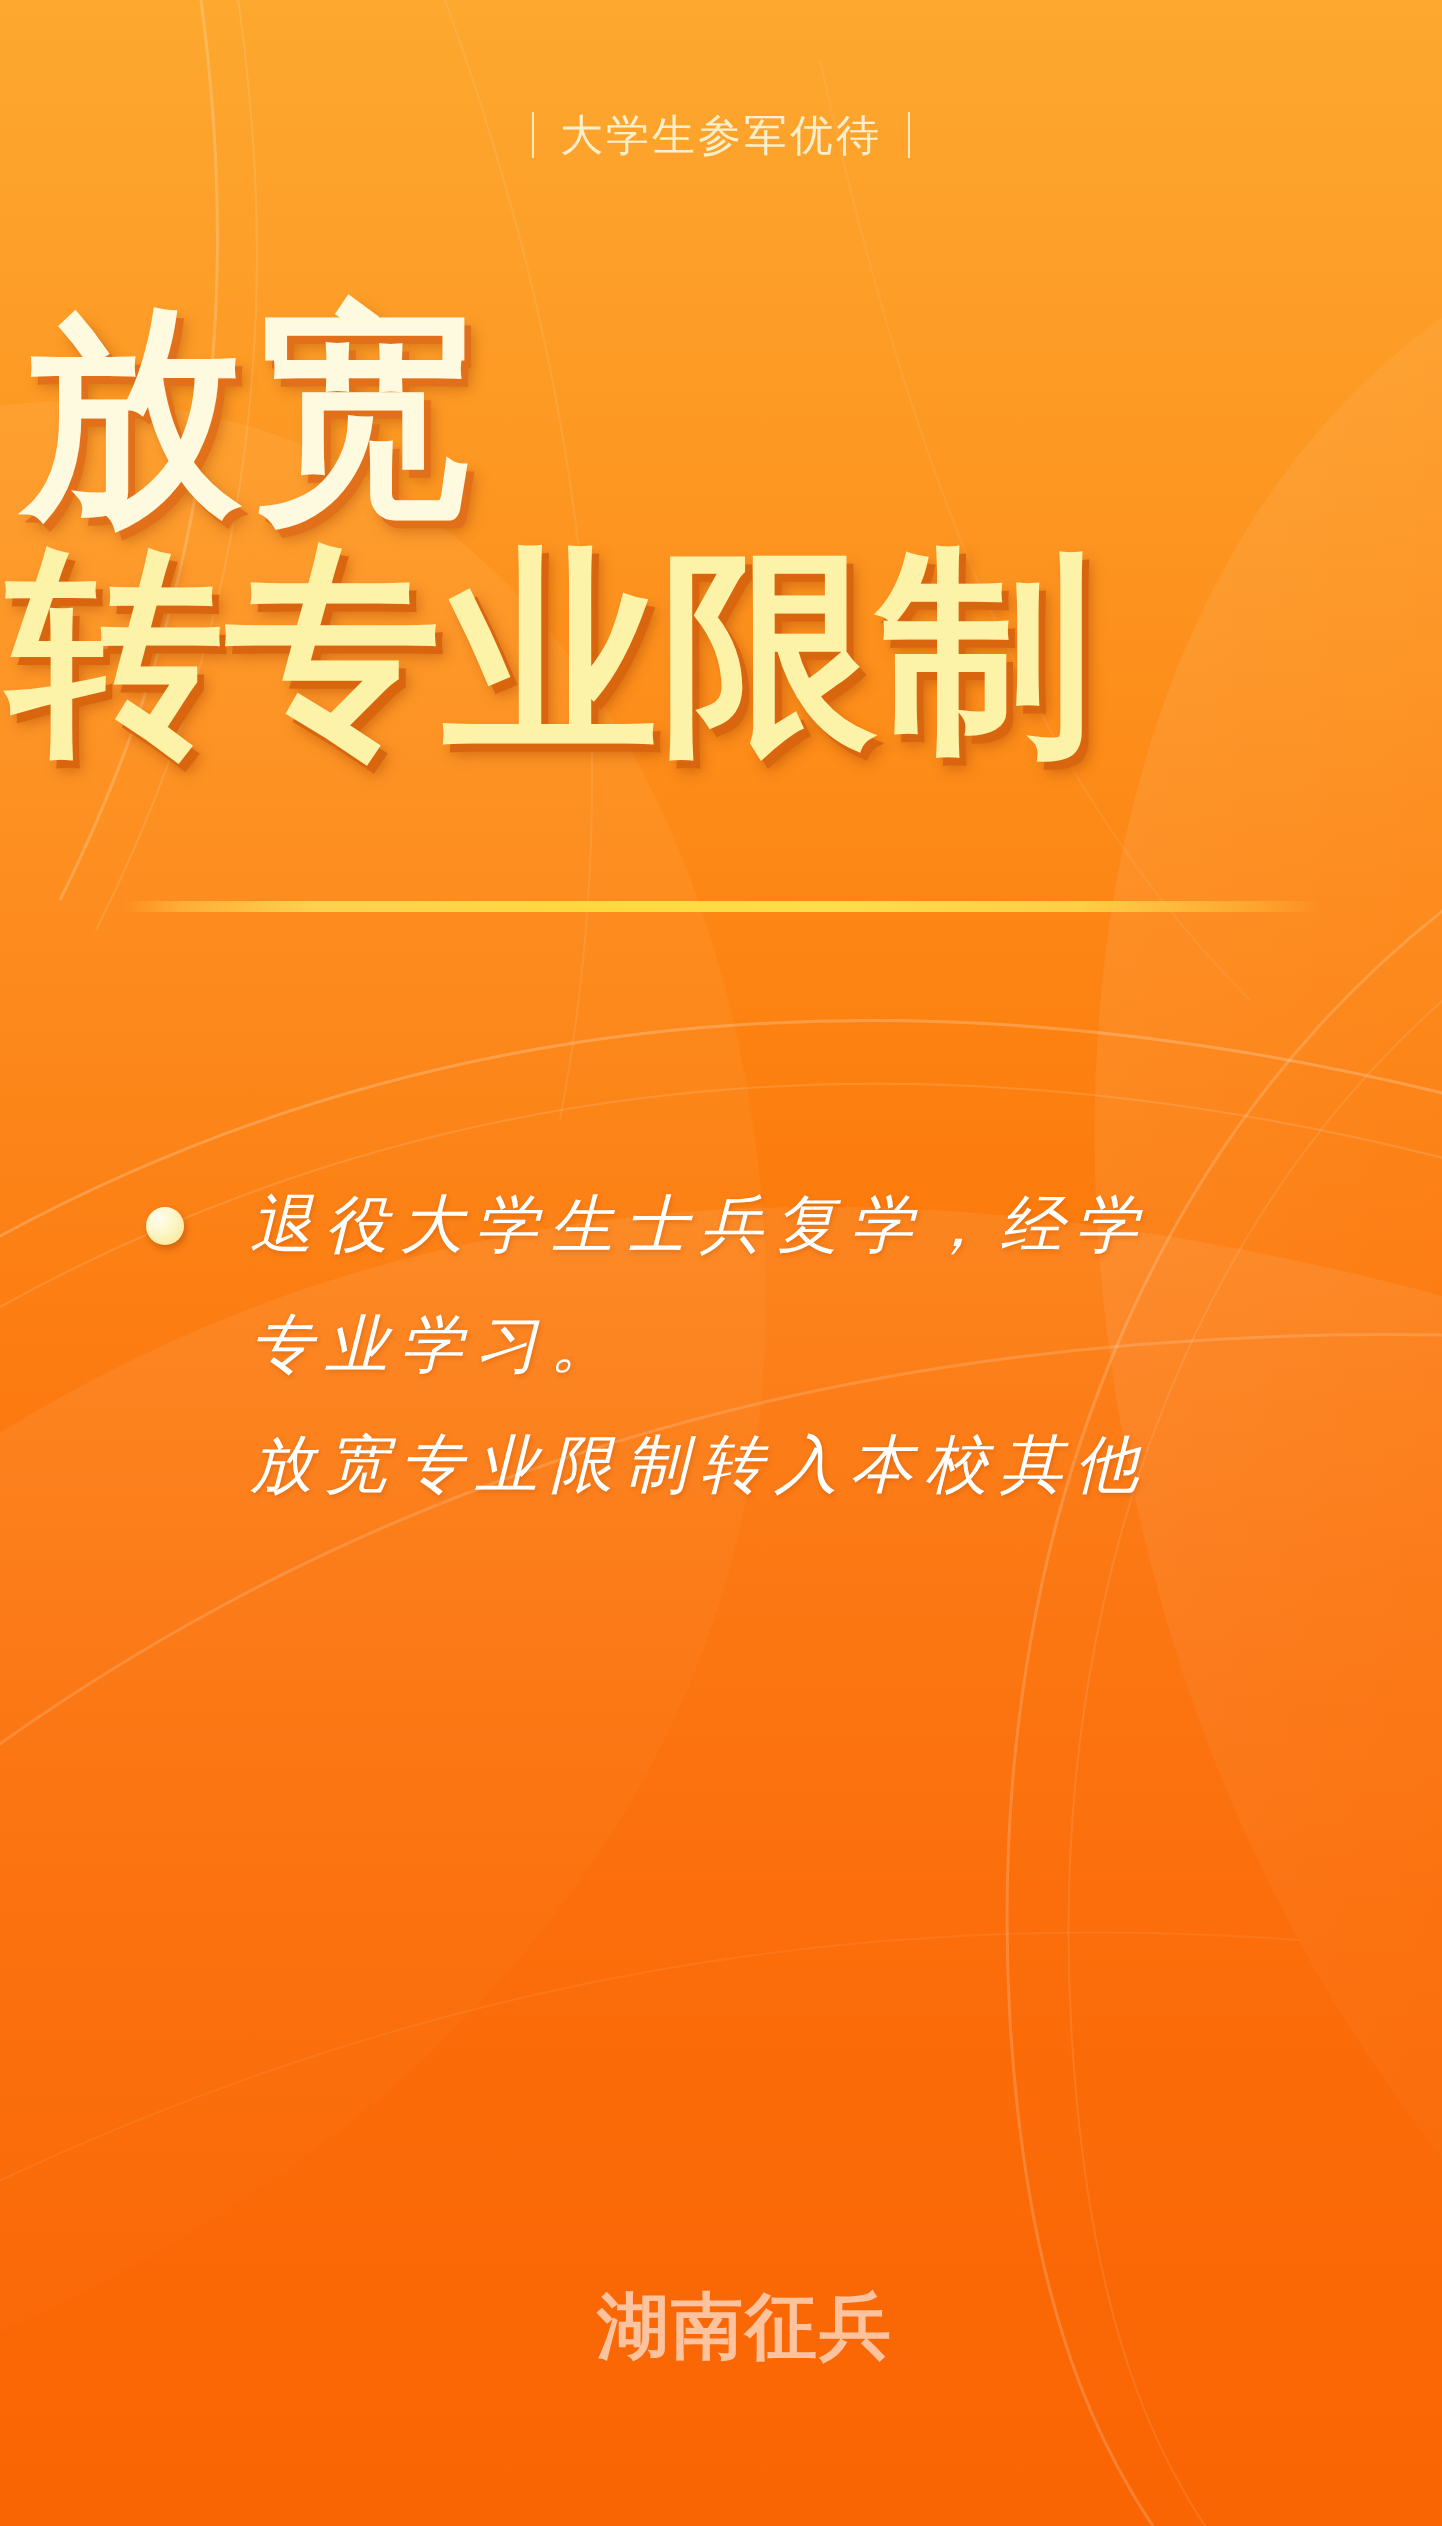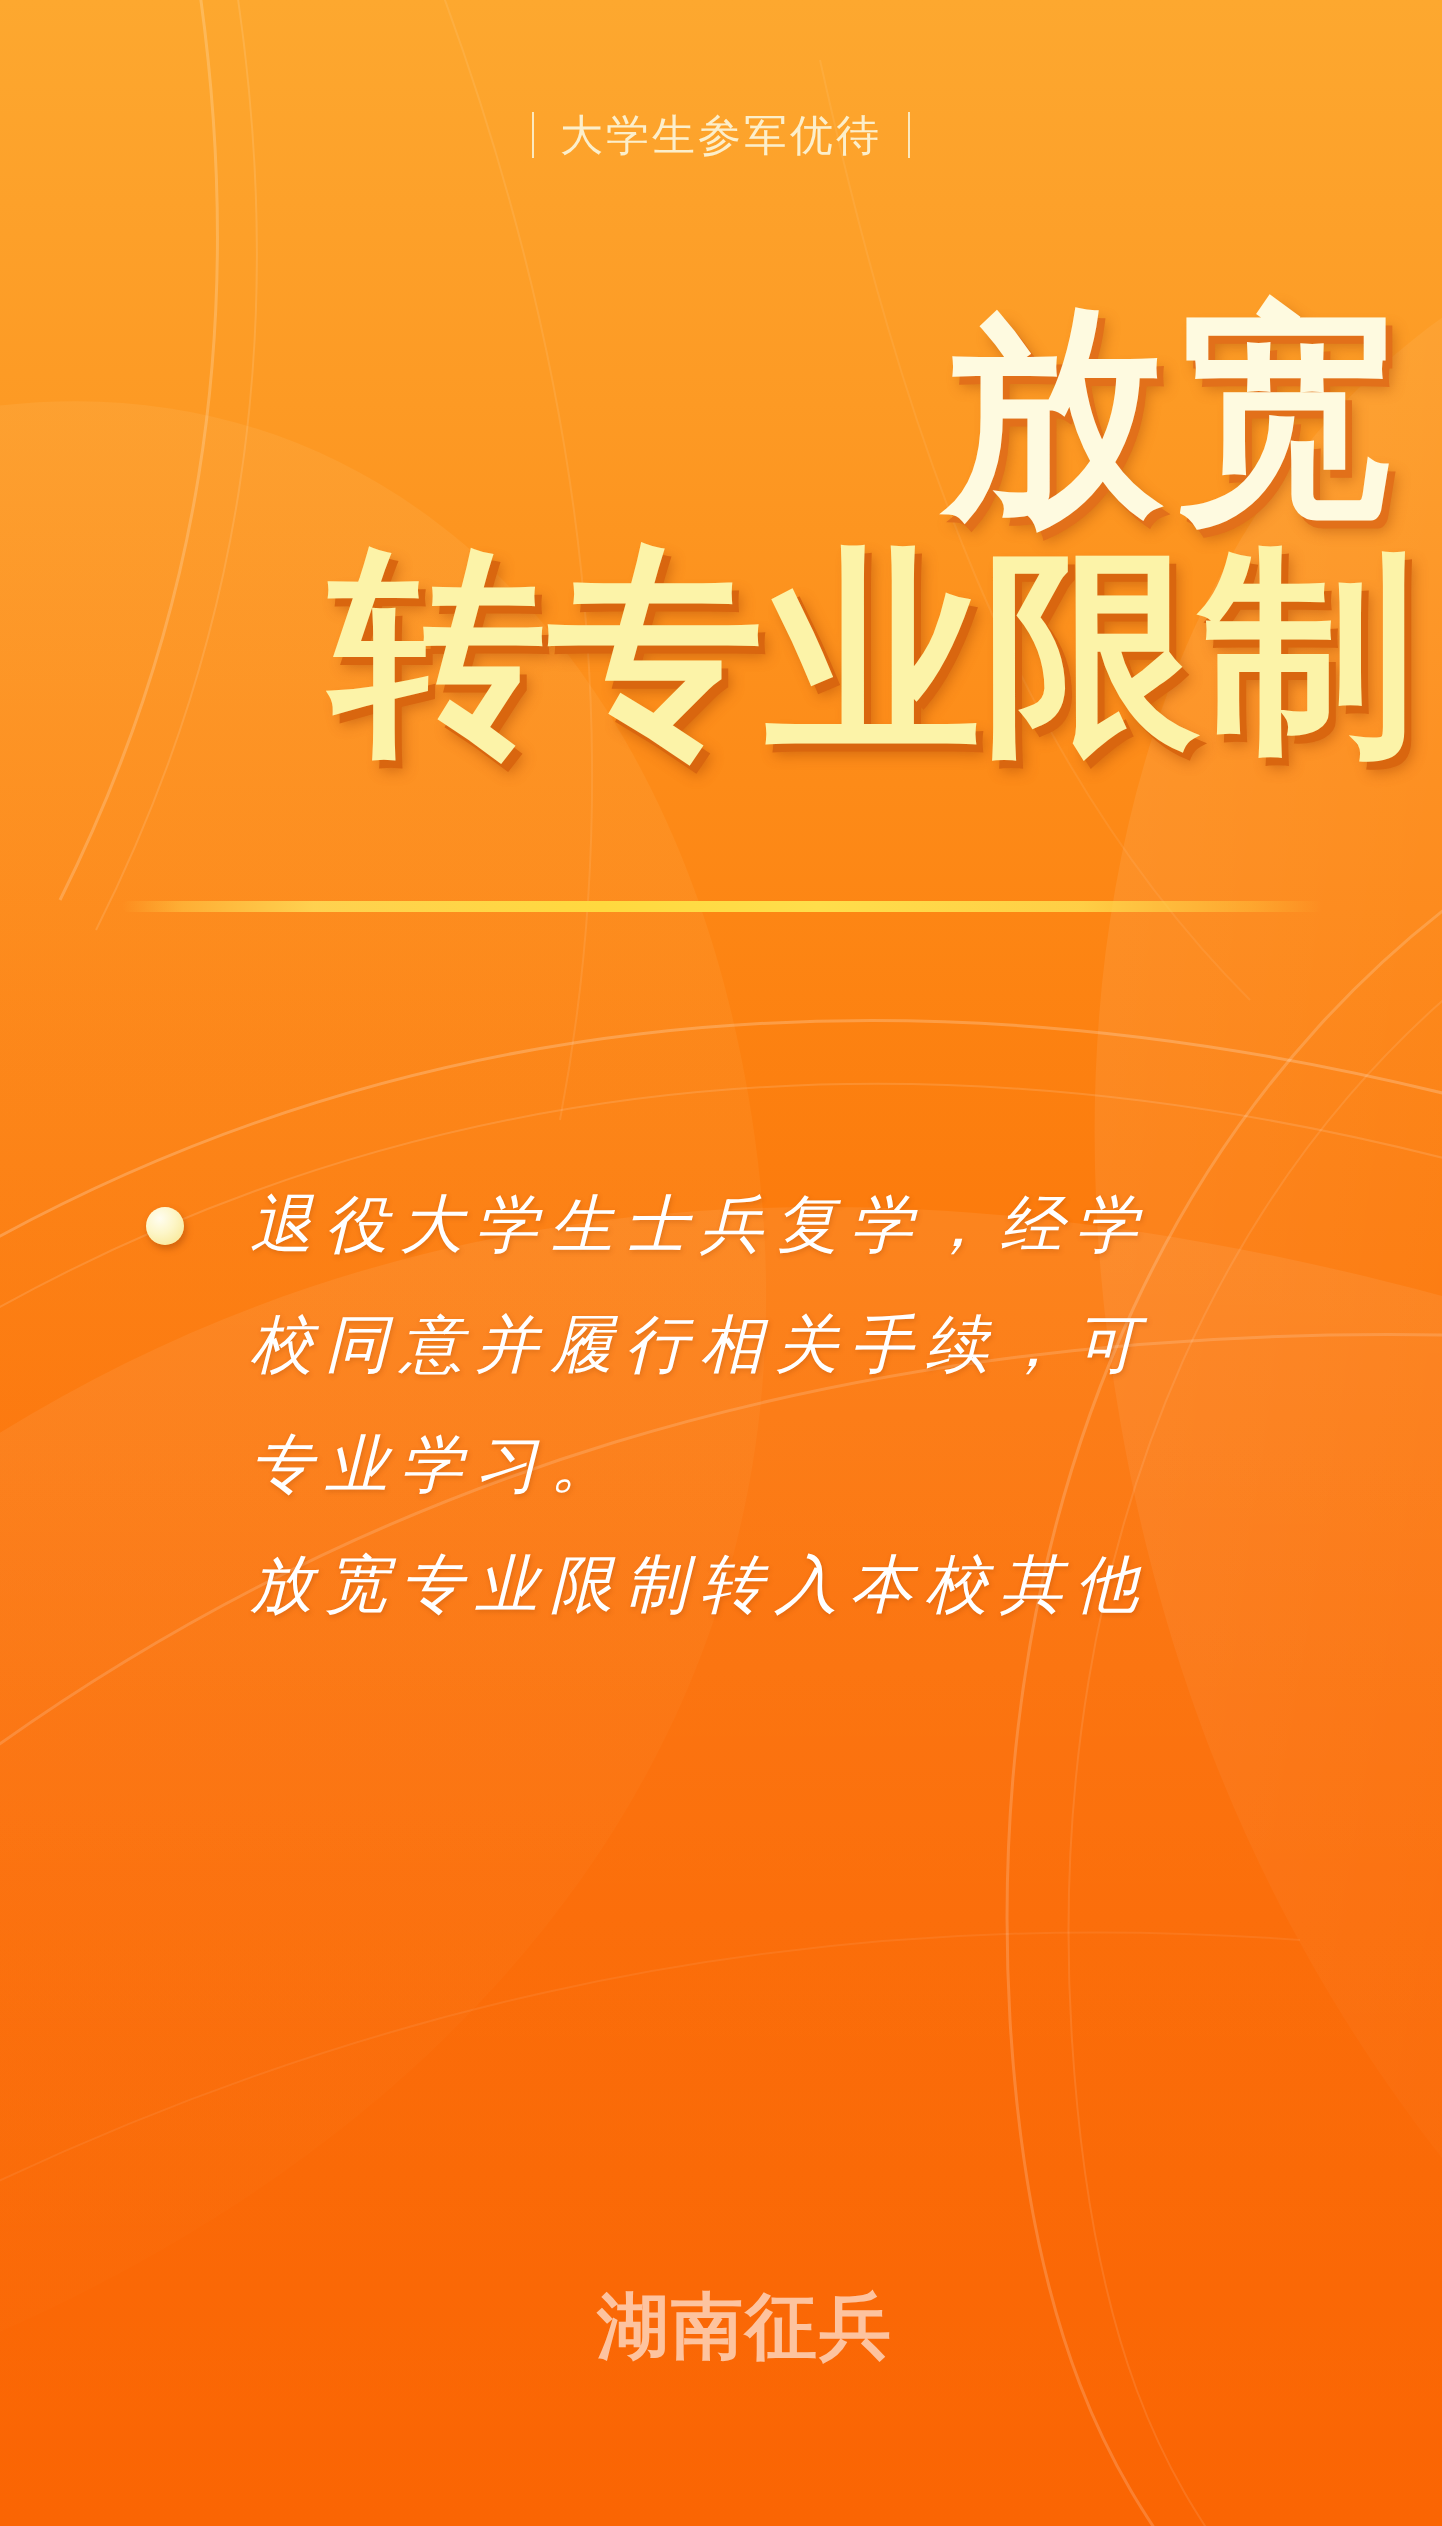--- a/index.html
+++ b/index.html
@@ -64,22 +64,22 @@
     vertical-align: middle;
   }
   .eyebrow-bar.left  { margin-right: 26px; }
   .eyebrow-bar.right { margin-left: 26px; }
 
   
   .title-block {
     position: absolute;
     top: 300px;
     left: 0;
-    right: 16px;
-    text-align: right;
+    right: 6px;
+    text-align: left;
   }
   .title-line {
     font-family: "DejaVu Sans", "Liberation Sans", sans-serif;
     font-weight: 700;
     line-height: 1;
     white-space: nowrap;
     display: block;
   }
   .title-line-1 {
     font-size: 228px;
@@ -217,21 +217,20 @@
     <span class="title-line title-line-1">放宽</span>
     <span class="title-line title-line-2">转专业限制</span>
   </div>
 
   <div class="divider"></div>
 
   <div class="body-block">
     <span class="bullet"></span>
     <div class="body-lines">
       <div class="body-line">退役大学生士兵复学，经学</div>
-      <div class="body-line">校同意并履行相关手续，可</div>
       <div class="body-line">专业学习。</div>
       <div class="body-line">放宽专业限制转入本校其他</div>
     </div>
   </div>
 
   <div class="footer">
     <span class="footer-text">湖南征兵</span>
   </div>
 
 </div>

